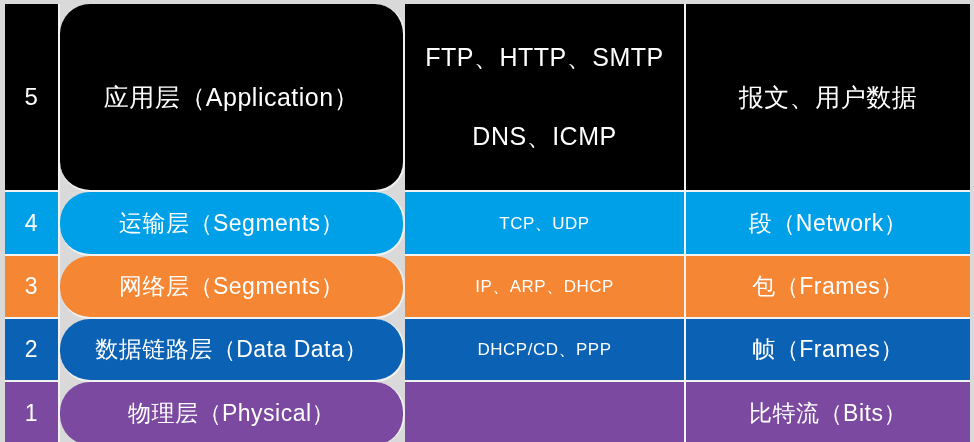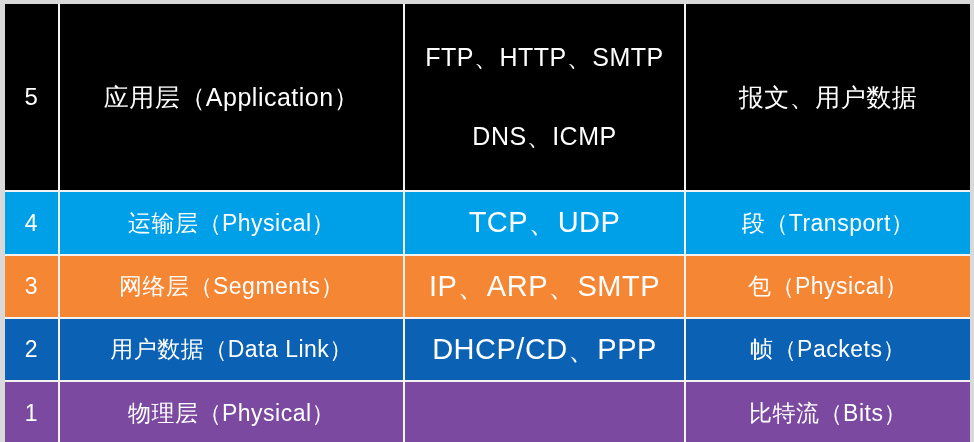--- a/index.html
+++ b/index.html
@@ -67,23 +67,24 @@
 
   .num {
     font-size: 23px;
     font-weight: 400;
     letter-spacing: 0.5px;
   }
   .layer-text {
     font-size: 23px;
     font-weight: 400;
     letter-spacing: 0.5px;
+    border-radius: 30px;
   }
   .proto-text {
-    font-size: 29px;
+    font-size: 17px;
     font-weight: 400;
     letter-spacing: 0.5px;
   }
   .unit-text {
     font-size: 23px;
     font-weight: 400;
     letter-spacing: 0.5px;
   }
 
   .row-black .num { font-size: 24px; }
@@ -116,37 +117,37 @@
           <div class="stacked proto-text">
             <span>FTP、HTTP、SMTP</span>
             <span>DNS、ICMP</span>
           </div>
         </td>
         <td class="col-unit unit-text">报文、用户数据</td>
       </tr>
 
       <tr class="row-cyan">
         <td class="col-num num">4</td>
-        <td class="col-layer layer-text">运输层（Physical）</td>
+        <td class="col-layer layer-text">运输层（Segments）</td>
         <td class="col-proto proto-text">TCP、UDP</td>
-        <td class="col-unit unit-text">段（Transport）</td>
+        <td class="col-unit unit-text">段（Network）</td>
       </tr>
 
       <tr class="row-orange">
         <td class="col-num num">3</td>
         <td class="col-layer layer-text">网络层（Segments）</td>
-        <td class="col-proto proto-text">IP、ARP、SMTP</td>
-        <td class="col-unit unit-text">包（Physical）</td>
+        <td class="col-proto proto-text">IP、ARP、DHCP</td>
+        <td class="col-unit unit-text">包（Frames）</td>
       </tr>
 
       <tr class="row-blue">
         <td class="col-num num">2</td>
-        <td class="col-layer layer-text">用户数据（Data Link）</td>
+        <td class="col-layer layer-text">数据链路层（Data Data）</td>
         <td class="col-proto proto-text">DHCP/CD、PPP</td>
-        <td class="col-unit unit-text">帧（Packets）</td>
+        <td class="col-unit unit-text">帧（Frames）</td>
       </tr>
 
       <tr class="row-purple">
         <td class="col-num num">1</td>
         <td class="col-layer layer-text">物理层（Physical）</td>
         <td class="col-proto proto-text empty-cell"></td>
         <td class="col-unit unit-text">比特流（Bits）</td>
       </tr>
 
     </tbody>

